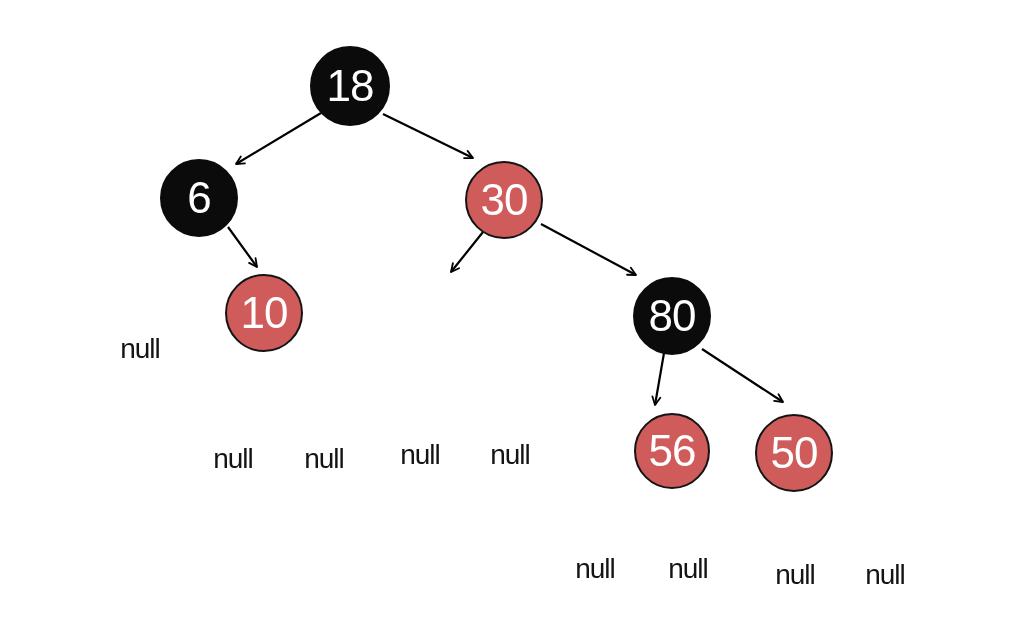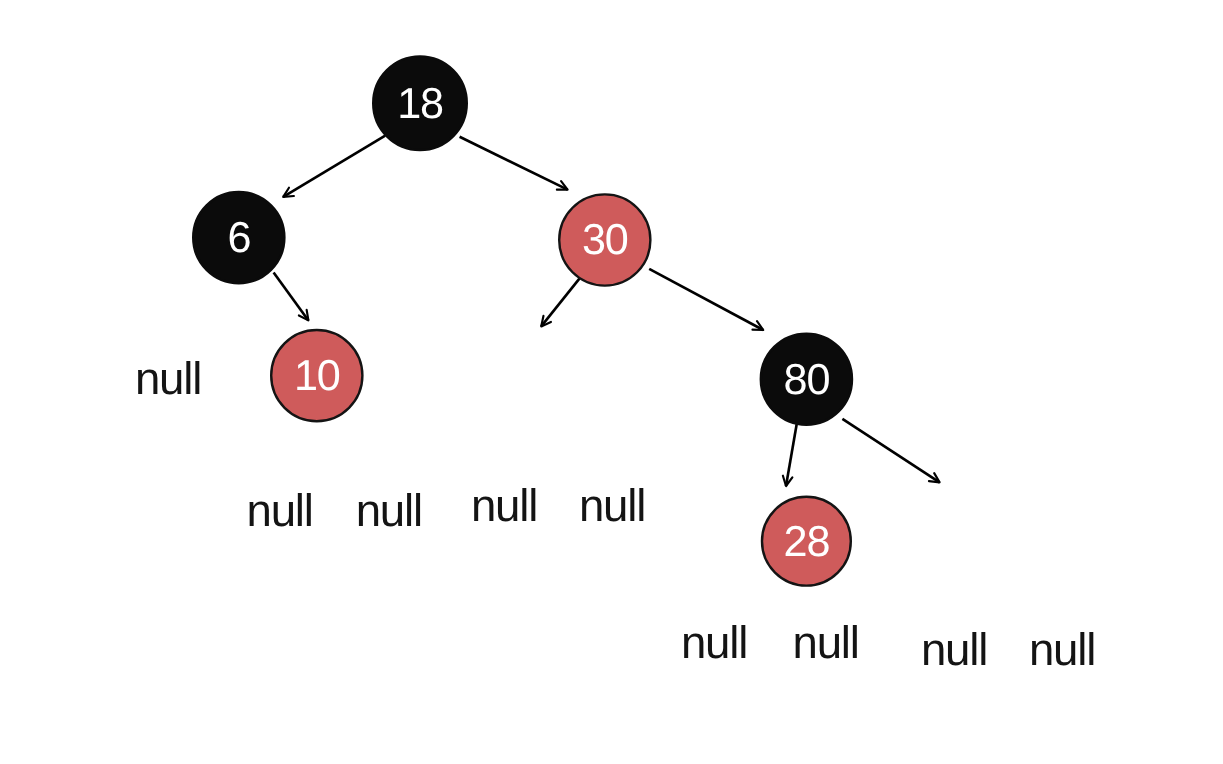--- a/index.html
+++ b/index.html
@@ -17,39 +17,40 @@
     width: 1019px; height: 637px;
     pointer-events: none;
   }
   .node {
     position: absolute;
     border-radius: 50%;
     display: flex;
     align-items: center;
     justify-content: center;
     color: #ffffff;
-    font-size: 36px;
+    font-size: 44px;
     letter-spacing: -1px;
     box-sizing: border-box;
   }
   .node.black {
     background: #0b0b0b;
     border: 2px solid #0b0b0b;
   }
   .node.red {
     background: #cf5b5b;
     border: 2.5px solid #141414;
   }
   .null-label {
     position: absolute;
     transform: translate(-50%, -50%);
     color: #141414;
-    font-size: 38px;
+    font-size: 28px;
     letter-spacing: -1px;
     white-space: nowrap;
+    margin-top: 32px;
   }
 </style>
 </head>
 <body>
 
 <div id="canvas">
 
   <svg id="edges-layer" viewBox="0 0 1019 637" xmlns="http://www.w3.org/2000/svg">
     <defs>
       <marker id="arrowhead" markerWidth="13" markerHeight="13" refX="10.5" refY="6.5" orient="auto" markerUnits="userSpaceOnUse">
@@ -71,22 +72,23 @@
 
   <div class="node black" style="left:160px; top:159px; width:78px; height:78px;">6</div>
 
   <div class="node red" style="left:465px; top:161px; width:78px; height:78px;text-align:right;">30</div>
 
   <div class="node red" style="left:225px; top:274px; width:78px; height:78px;">10</div>
 
 
   <div class="node black" style="left:633px; top:277px; width:78px; height:78px;">80</div>
 
-  <div class="node red" style="left:634px; top:413px; width:76px; height:76px;">28</div>
+  <div class="node red" style="left:634px; top:413px; width:76px; height:76px;">56</div>
 
+  <div class="node red" style="left:755px; top:414px; width:78px; height:78px;">50</div>
 
   <span class="null-label" style="left:140px; top:317px;">null</span>
 
   <span class="null-label" style="left:233px; top:427px;">null</span>
   <span class="null-label" style="left:324px; top:427px;">null</span>
 
   <span class="null-label" style="left:420px; top:423px;">null</span>
   <span class="null-label" style="left:510px; top:423px;">null</span>
 
   <span class="null-label" style="left:595px; top:537px;">null</span>

